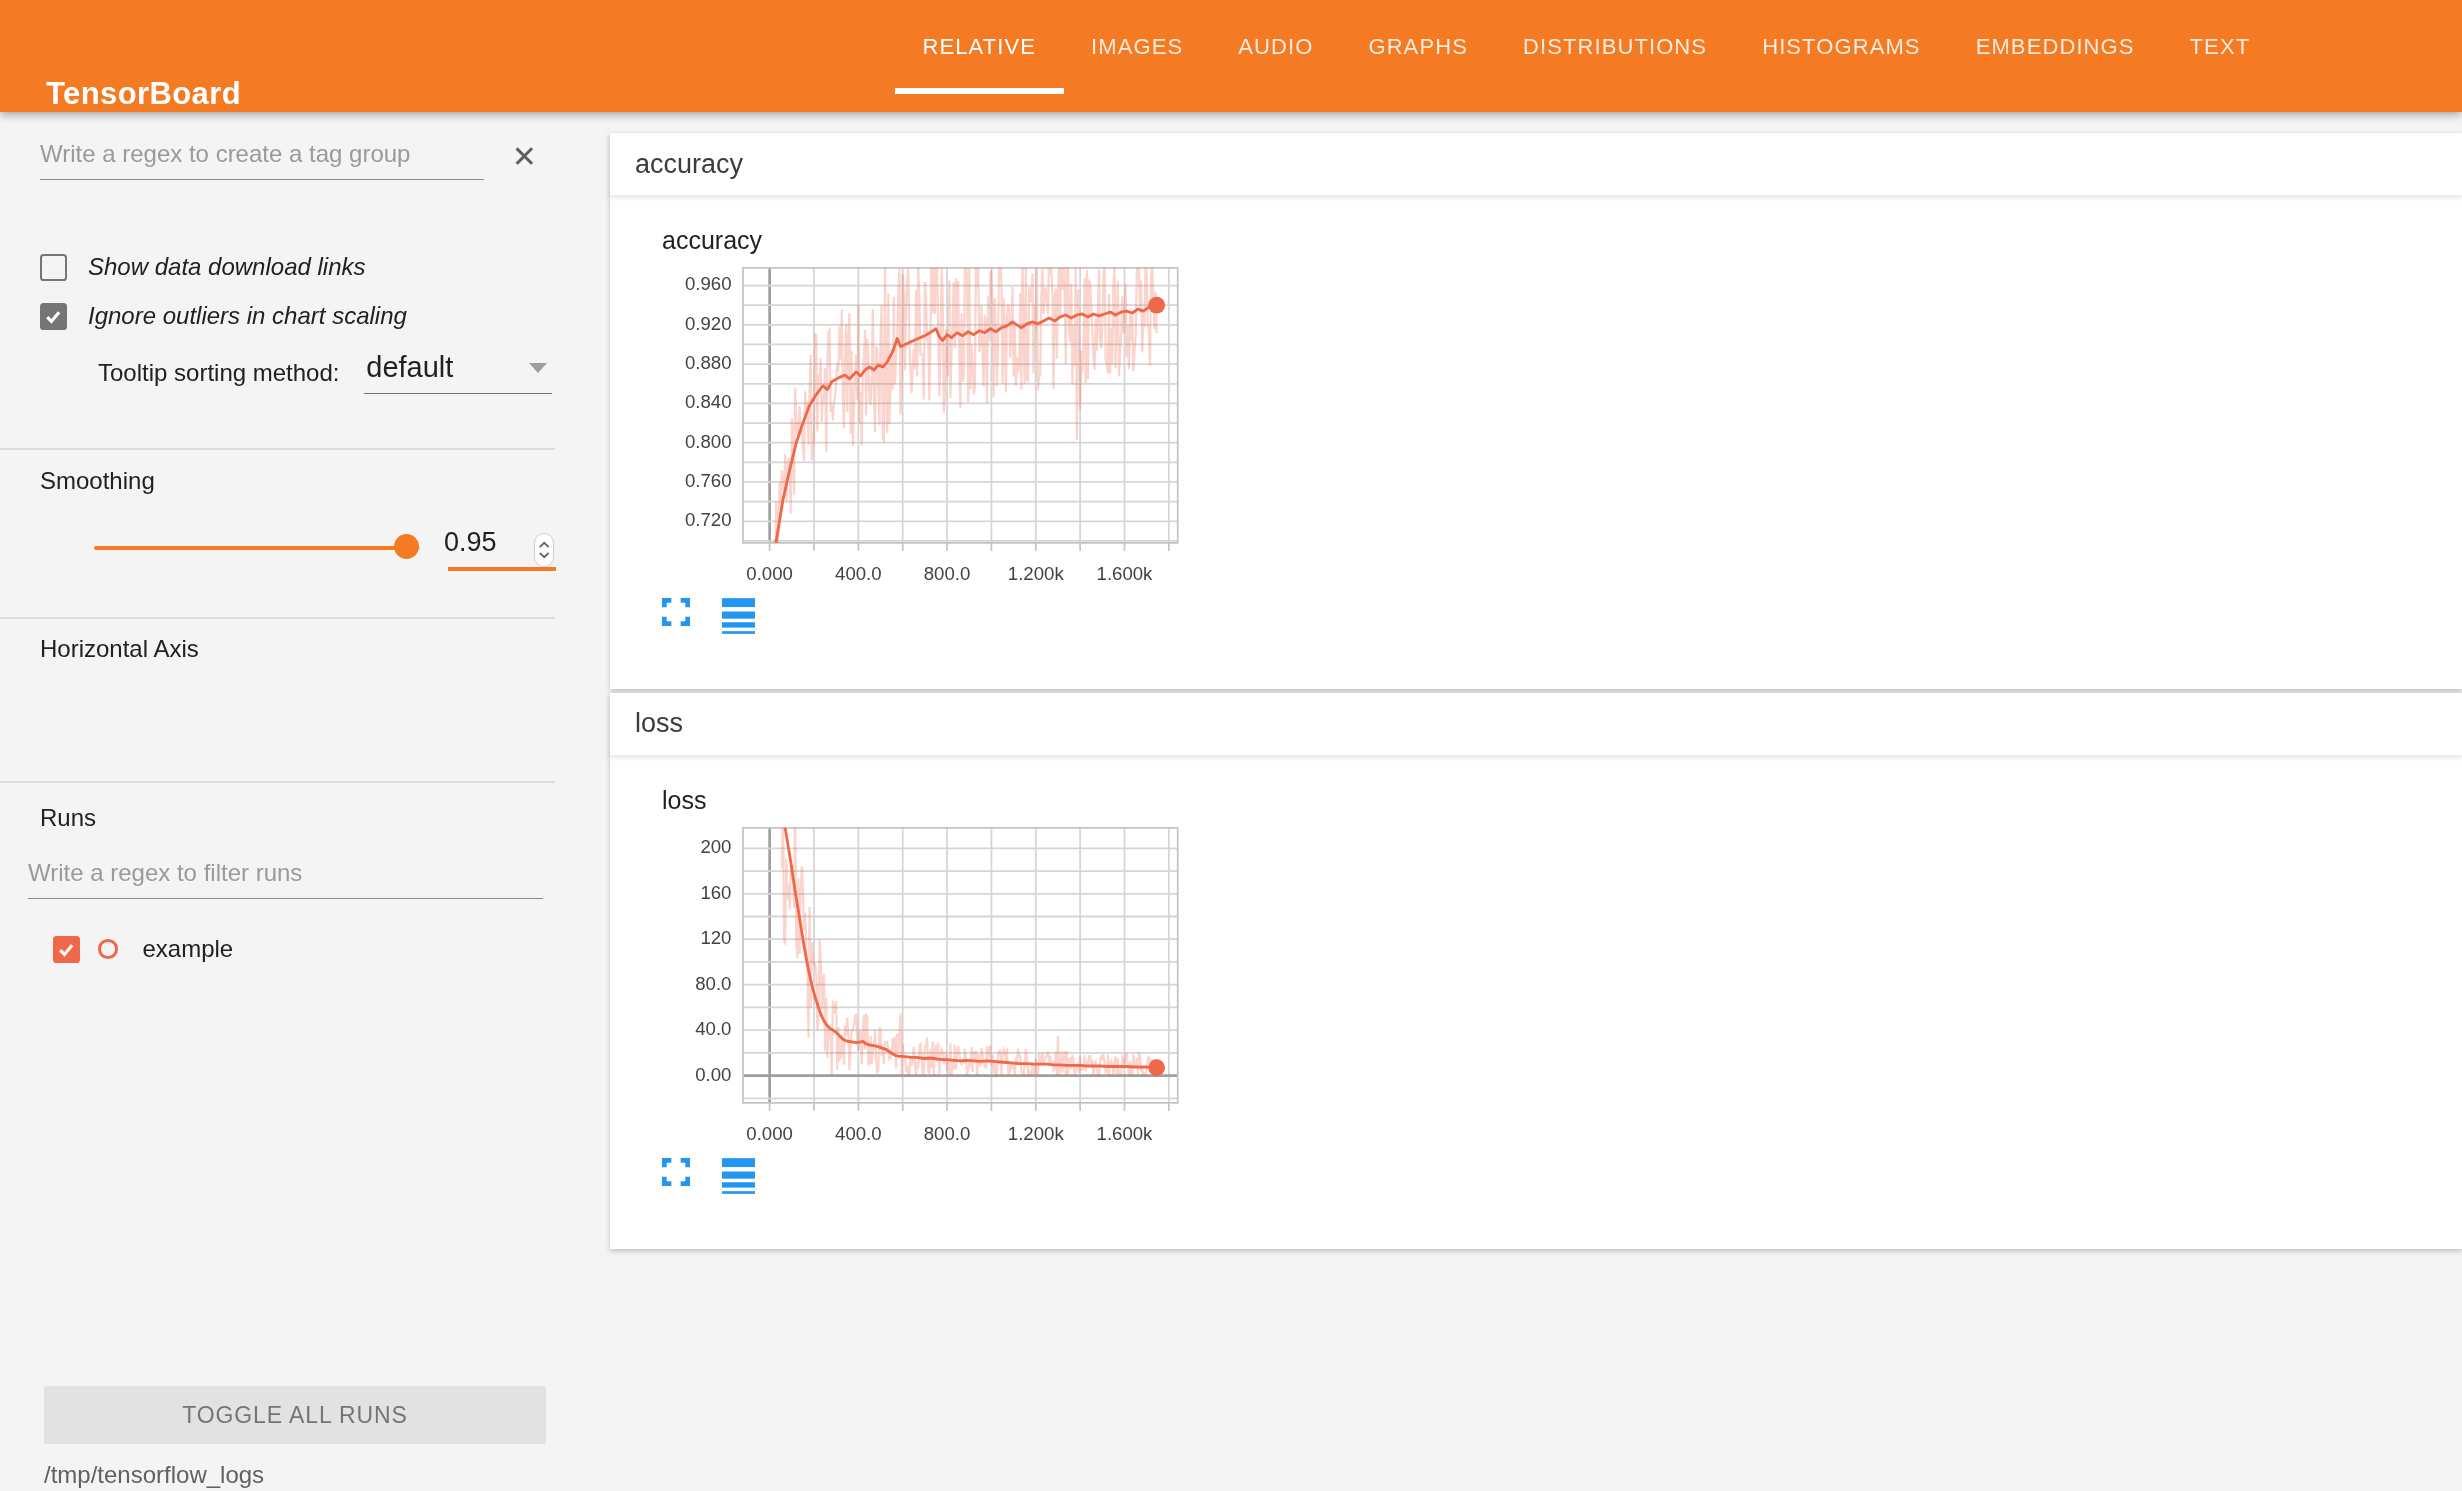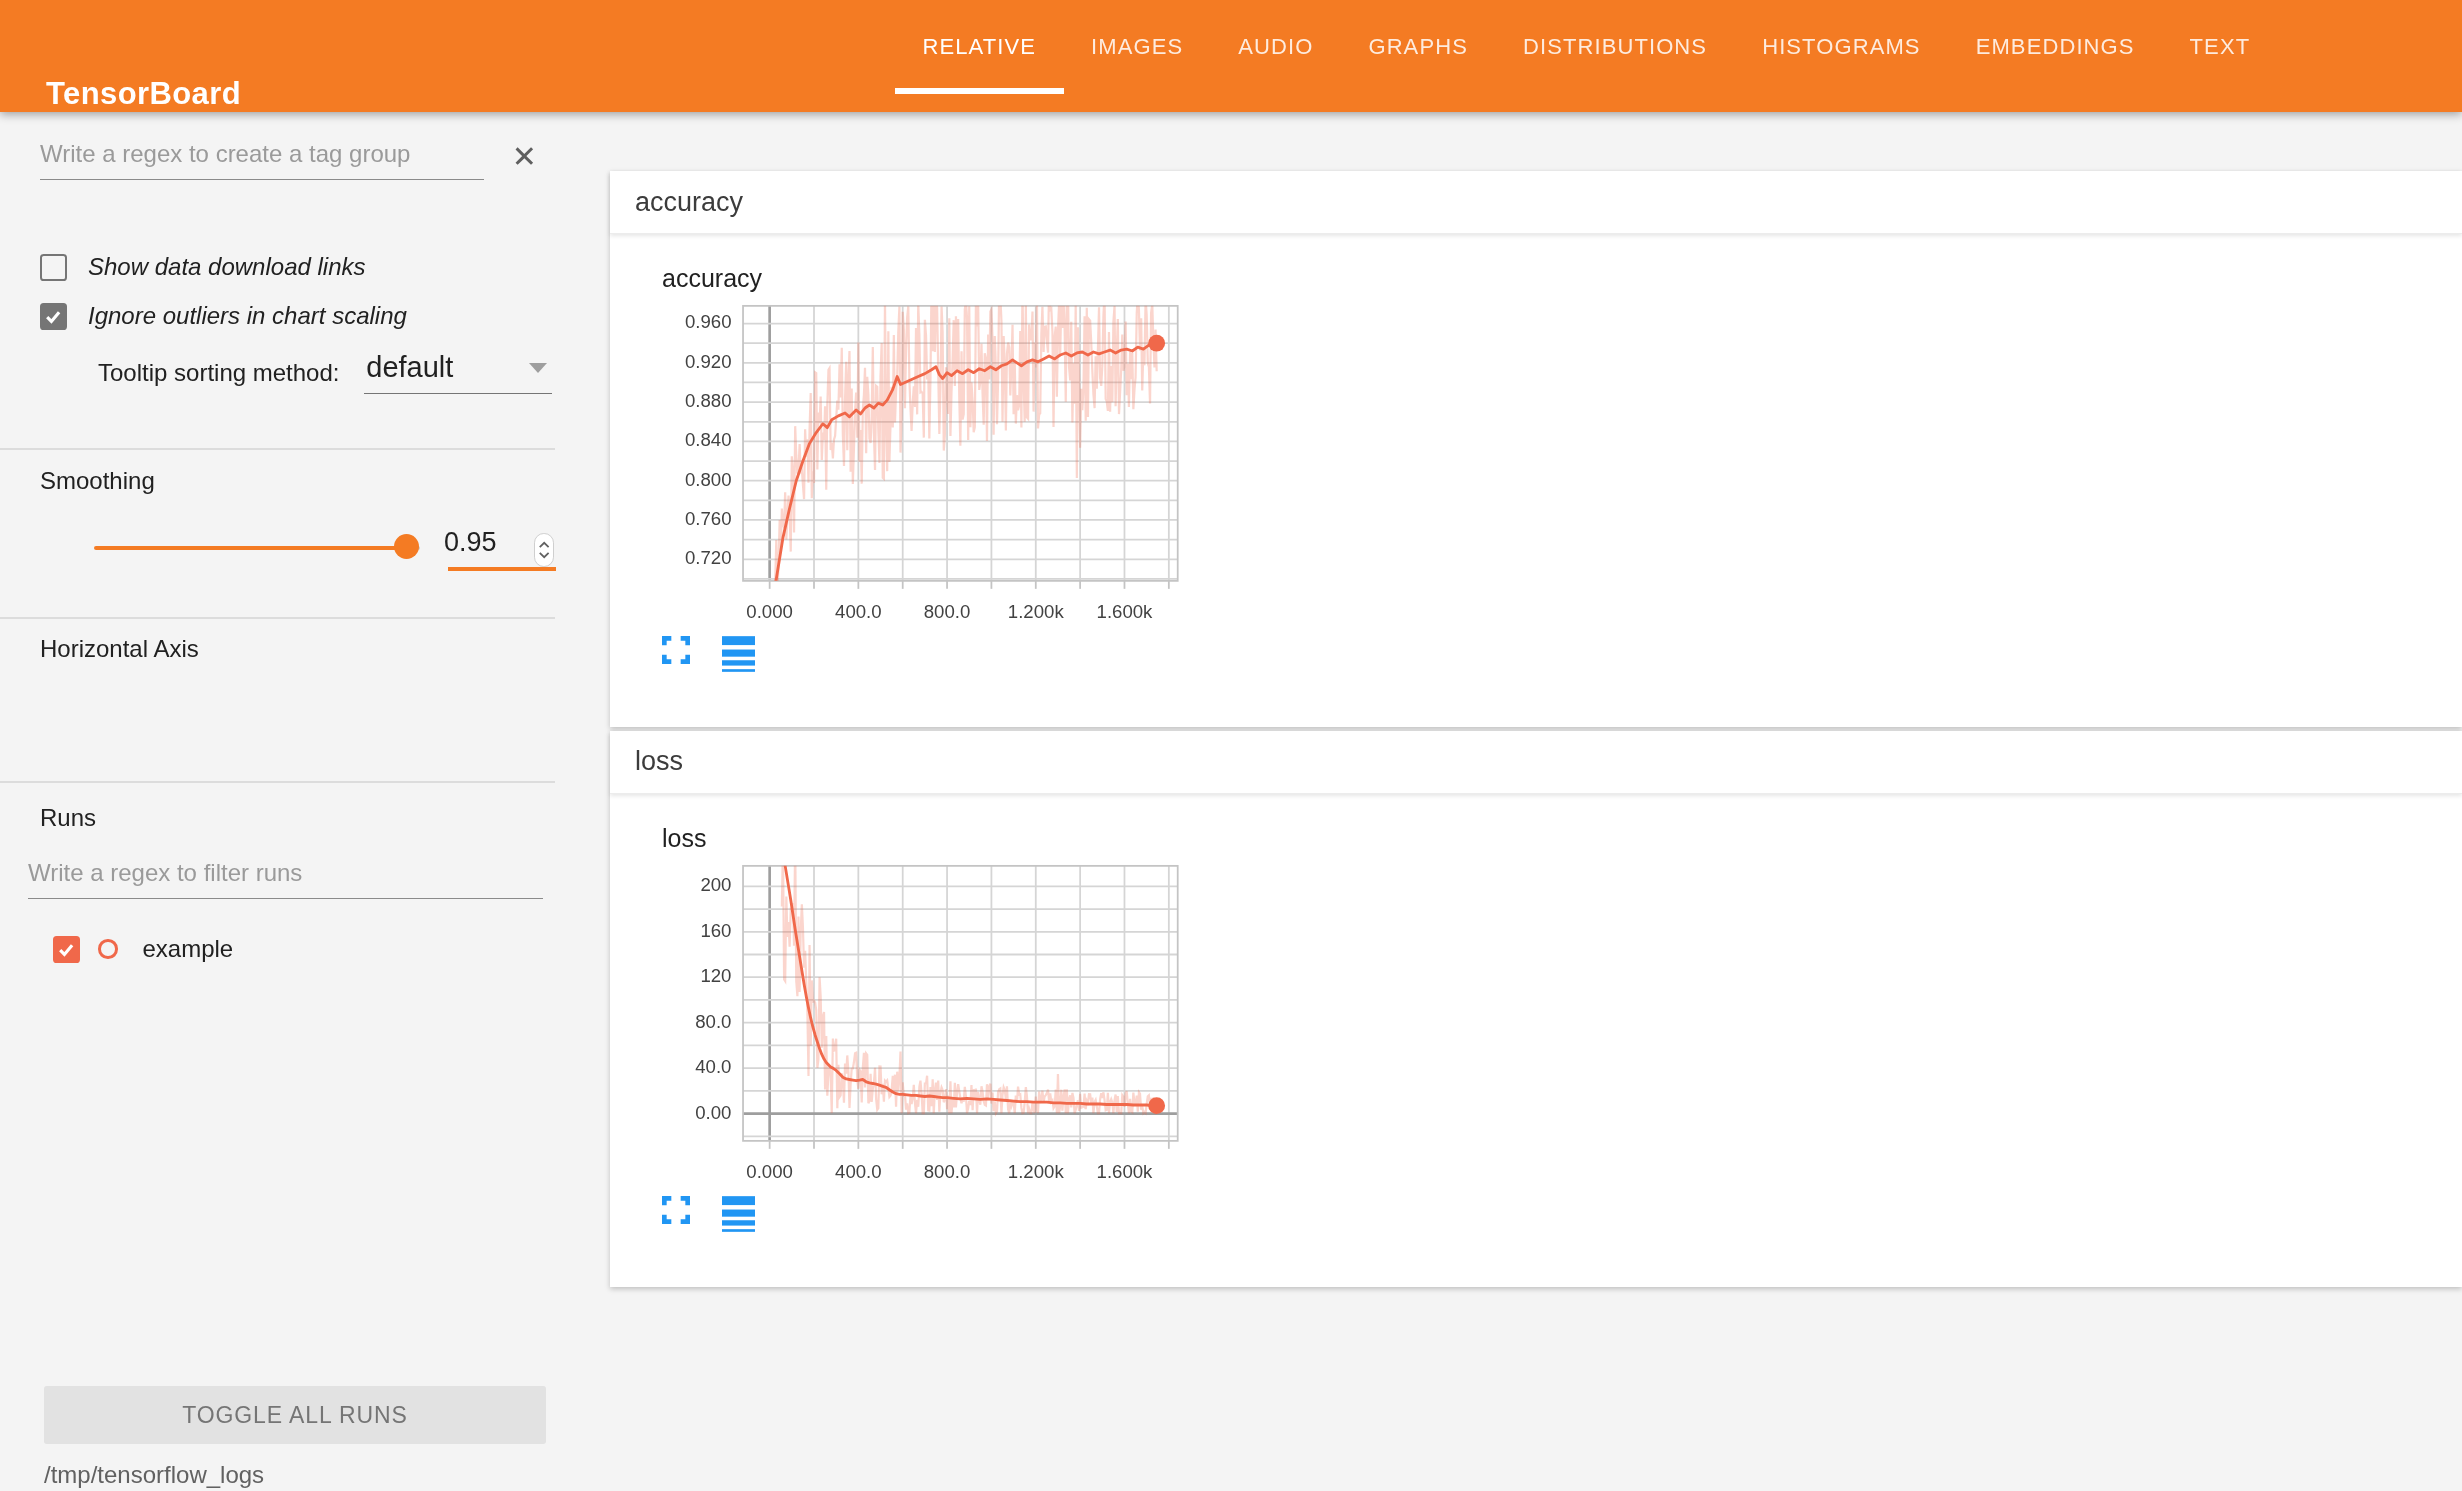--- a/index.html
+++ b/index.html
@@ -65,21 +65,21 @@
   .run-row { position:absolute; left:53px; top:841px; display:flex; align-items:center; cursor:pointer; }
   .run-circle { width:19.5px; height:19.5px; border:3.6px solid #f0684a; border-radius:50%; margin-left:18px; }
   .run-row .lbl { margin-left:25px; font-size:24px; color:#212121; }
 
   .toggle-all { position:absolute; left:44px; top:1292px; width:502px; height:58px; background:#e2e2e2;
     border:none; border-radius:2.7px; color:#757575; font-size:23px; letter-spacing:0.9px;
     font-family:"Liberation Sans",sans-serif; cursor:pointer; }
   .logdir { position:absolute; left:44px; top:1367px; font-size:24px; color:#616161; }
 
   
-  .main { position:absolute; left:610px; top:133px; right:0; bottom:0;margin-top:38px; }
+  .main { position:absolute; left:610px; top:133px; right:0; bottom:0; }
   .tag-section { background:#fff; box-shadow:0 1.8px 5.3px rgba(0,0,0,.22); margin-bottom:4.4px; }
   .group-header { height:63px; display:flex; align-items:center; padding-left:25px;
     border-bottom:1.8px solid #ececec; box-shadow:0 1.8px 4.4px rgba(0,0,0,.10); position:relative; z-index:2;
     cursor:pointer; }
   .group-header .g-title { font-size:27px; color:#3c3c3c; }
   .group-body { padding:30px 0 55px 38px; }
   .chart-title { font-size:25px; color:#212121; margin:0 0 5.3px 14px; height:28px; line-height:28px; }
   .chart-actions { display:flex; align-items:flex-start; gap:32px; margin:5.3px 0 0 14px; height:36px; }
   .icon-btn { cursor:pointer; display:inline-flex; }
   svg text { font-family:"Liberation Sans",sans-serif; }

